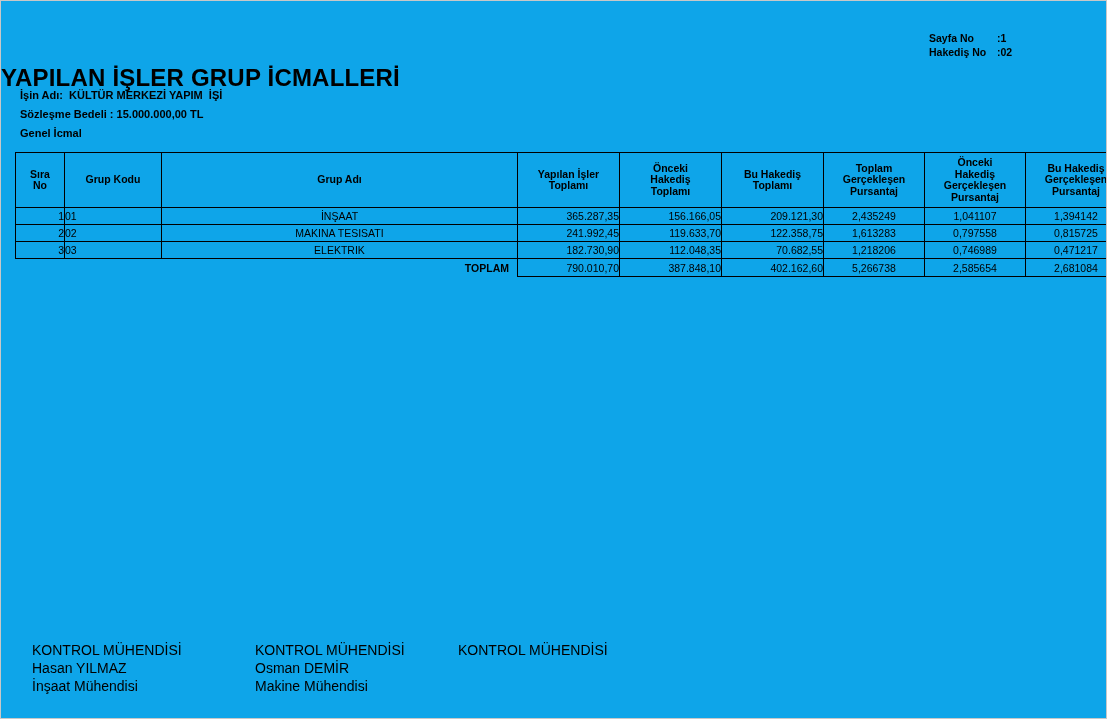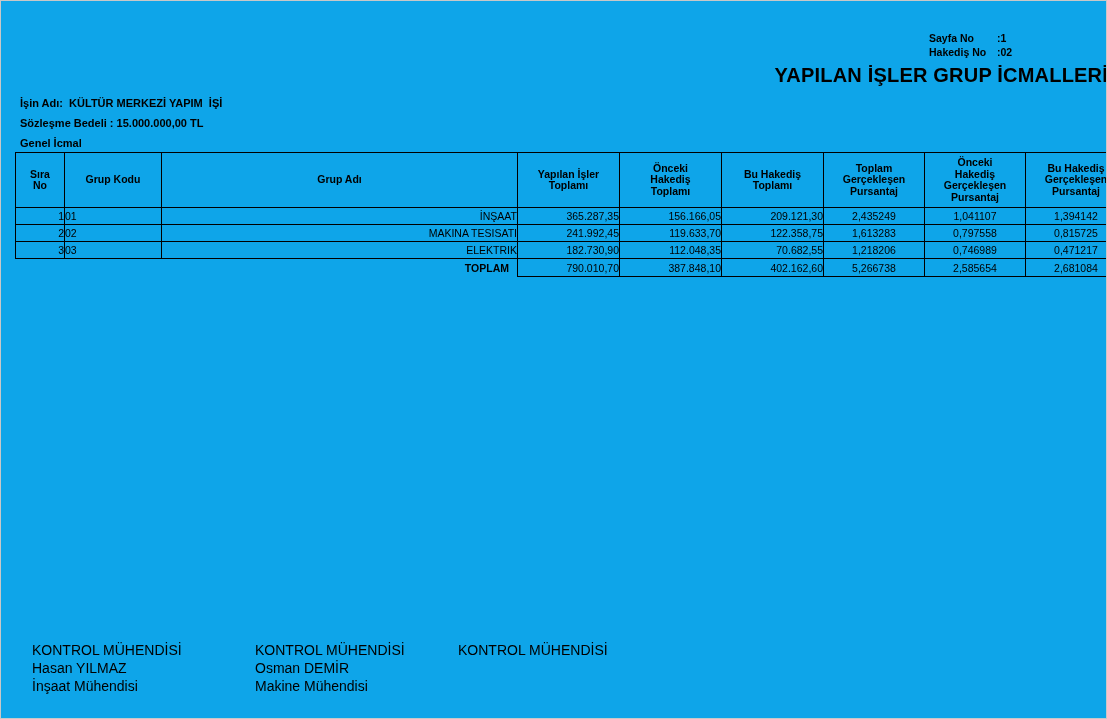--- a/index.html
+++ b/index.html
@@ -33,35 +33,35 @@
   .meta-row { display: flex; }
   .meta-label { width: 68px; }
   .meta-value { white-space: pre; }
 
   
   .doc-title {
     position: absolute;
     top: 63px;
     left: 0;
     width: 1107px;
-    text-align: right;
-    font-size: 20px;
+    text-align: left;
+    font-size: 24px;
     font-weight: bold;
     letter-spacing: 0.2px;
   }
 
   
   .info {
     position: absolute;
     left: 19px;
     top: 88px;
     font-size: 11px;
     font-weight: bold;
   }
-  .info-line { margin-bottom: 7px; white-space: pre; margin-top: 8px; }
+  .info-line { margin-bottom: 7px; white-space: pre; }
   .info-line:last-child { margin-bottom: 0; }
 
   
   .tbl-wrap {
     position: absolute;
     left: 14px;
     top: 151px;
     width: 1069px;
   }
   table.icmal {
@@ -82,21 +82,21 @@
     text-align: center;
     line-height: 11.5px;
     padding: 1px 2px;
   }
   table.icmal tbody td {
     height: 16px;
     font-weight: normal;
   }
   .c-no      { width: 44px;  text-align: right; padding-right: 5px; }
   .c-kod     { width: 92px;  text-align: left;  padding-left: 5px; border-radius: 16px; }
-  .c-ad      { width: 351px; text-align: right;  padding-left: 5px; }
+  .c-ad      { width: 351px; text-align: center;  padding-left: 5px; }
   .c-num     { width: 97px;  text-align: right; padding-right: 6px; }
   .c-pur     { width: 96px;  text-align: center; padding-right: 6px; }
 
   thead .c-no { text-align: center; padding-right: 2px; }
   thead .c-kod { text-align: center; padding-left: 2px; }
   thead .c-ad { text-align: center; padding-left: 2px; }
 
   
   tr.total-row td.total-label {
     border: none;

